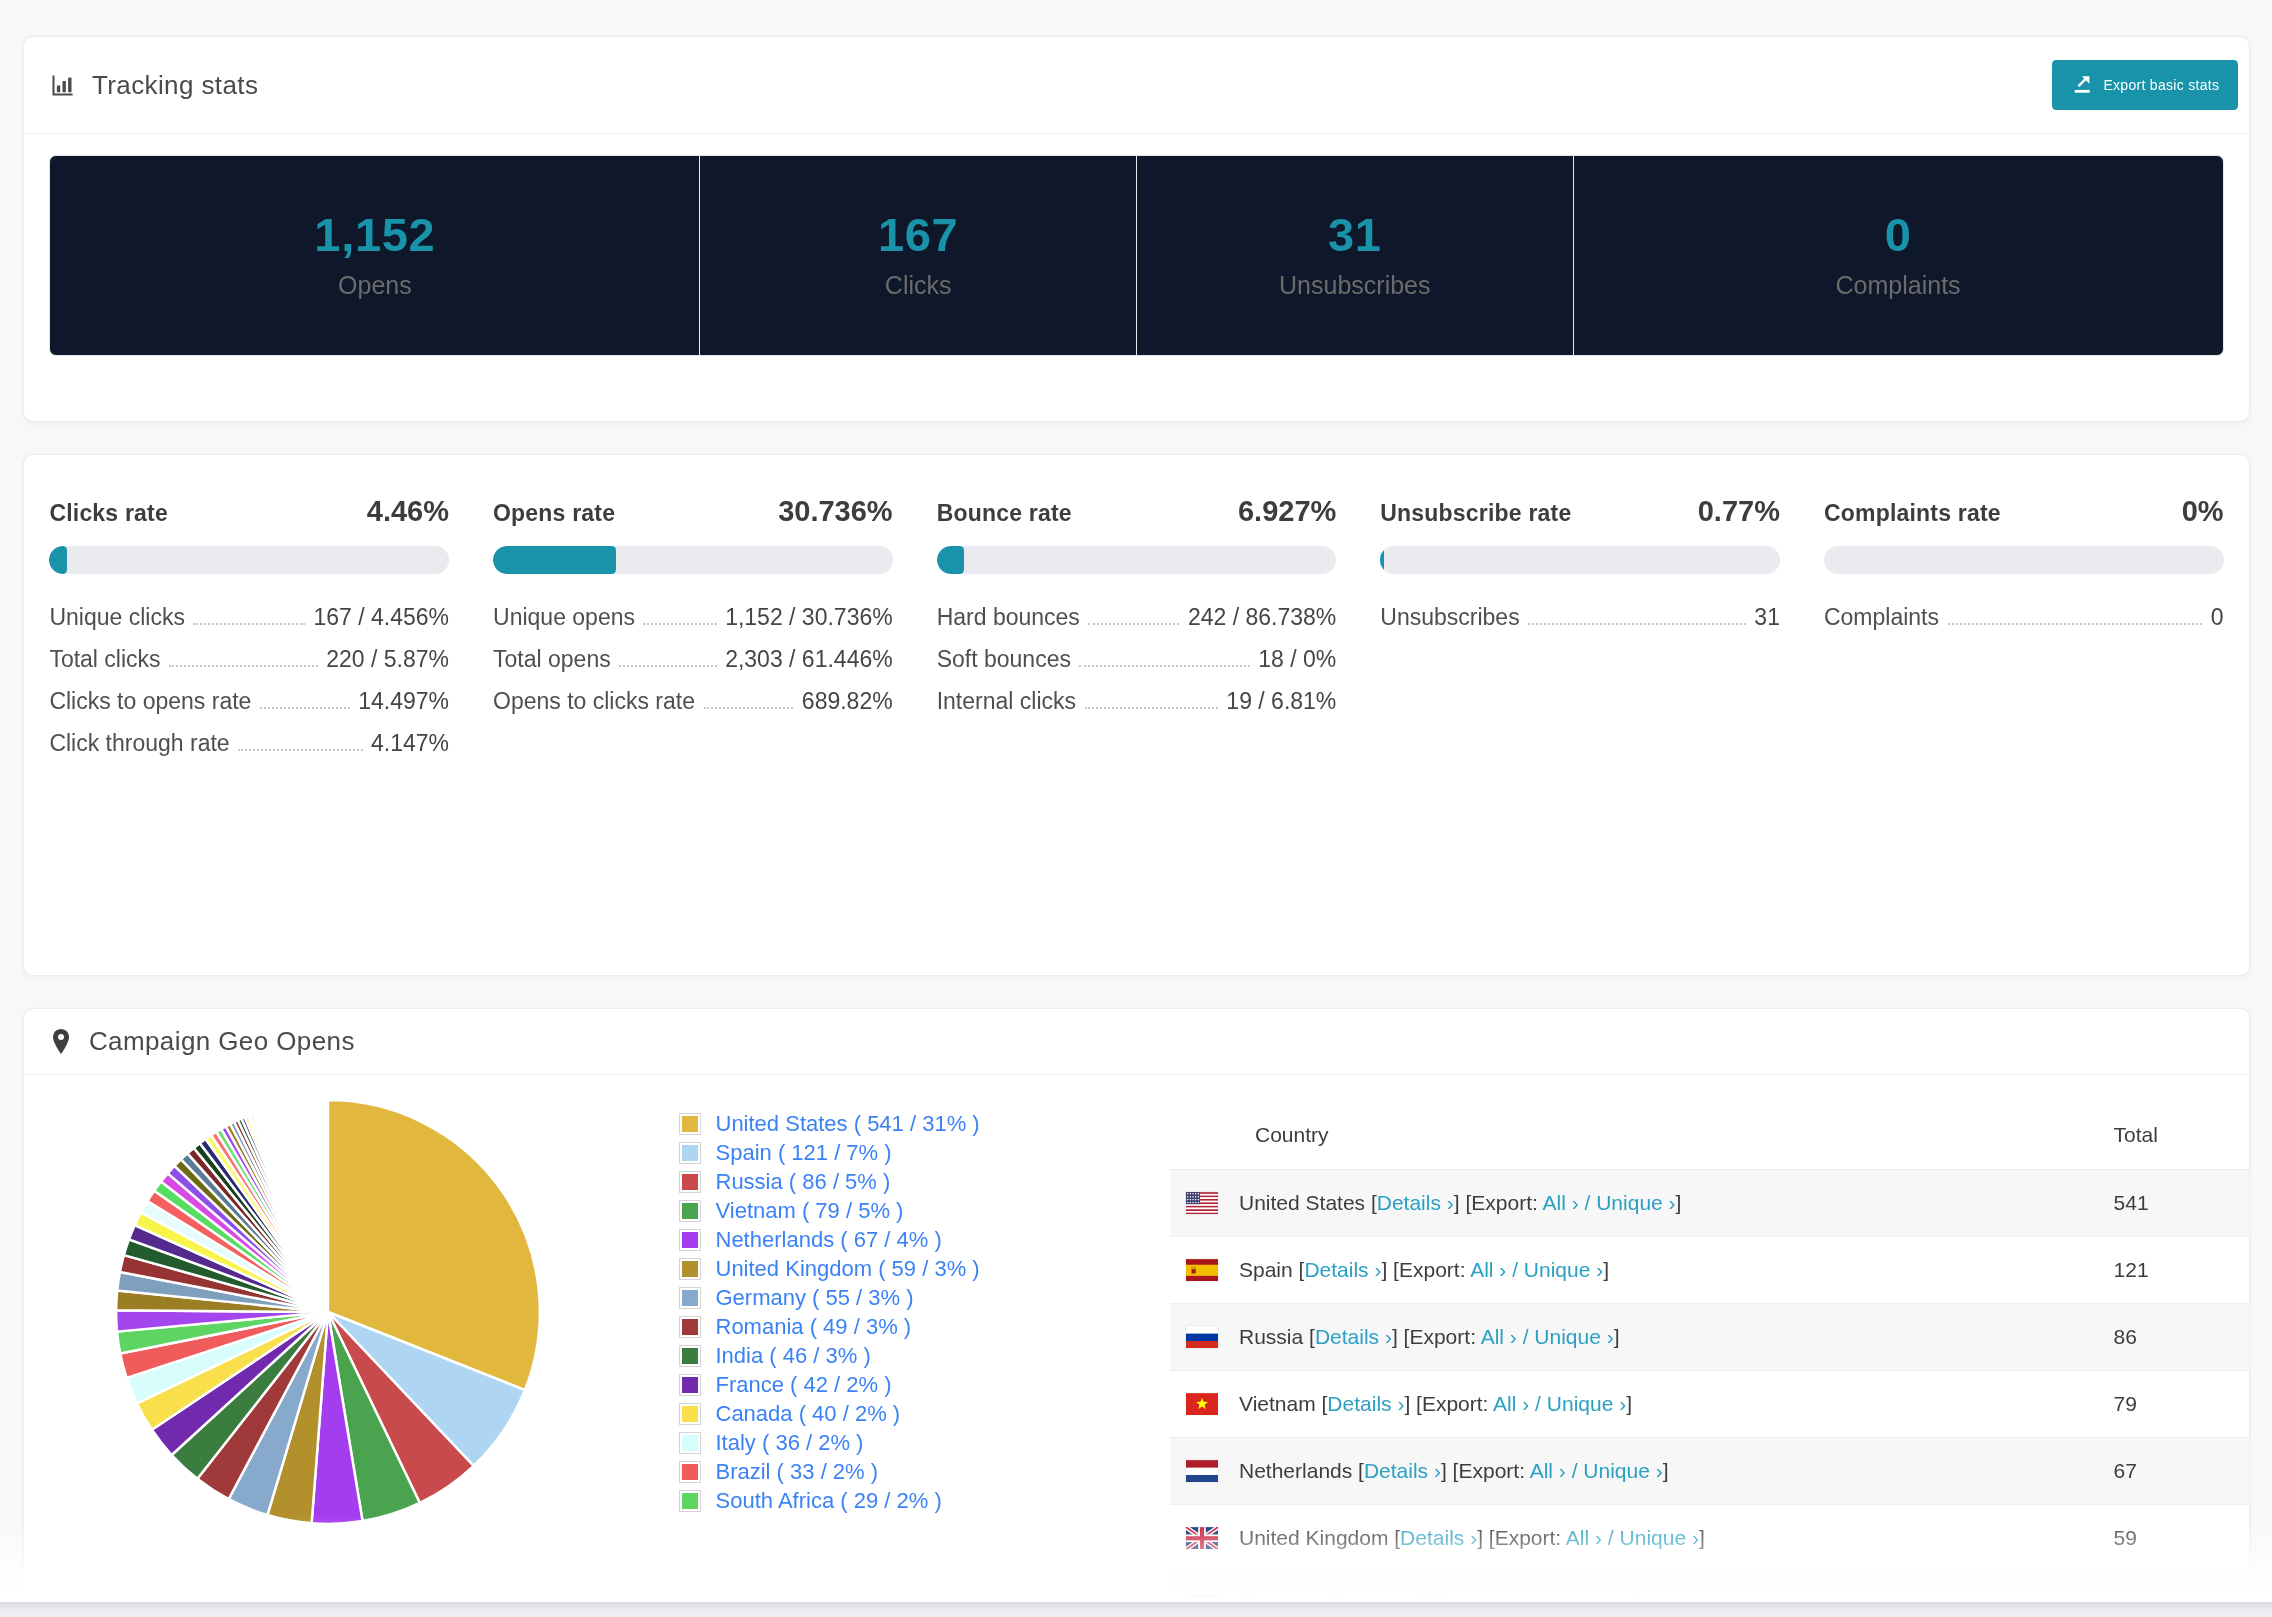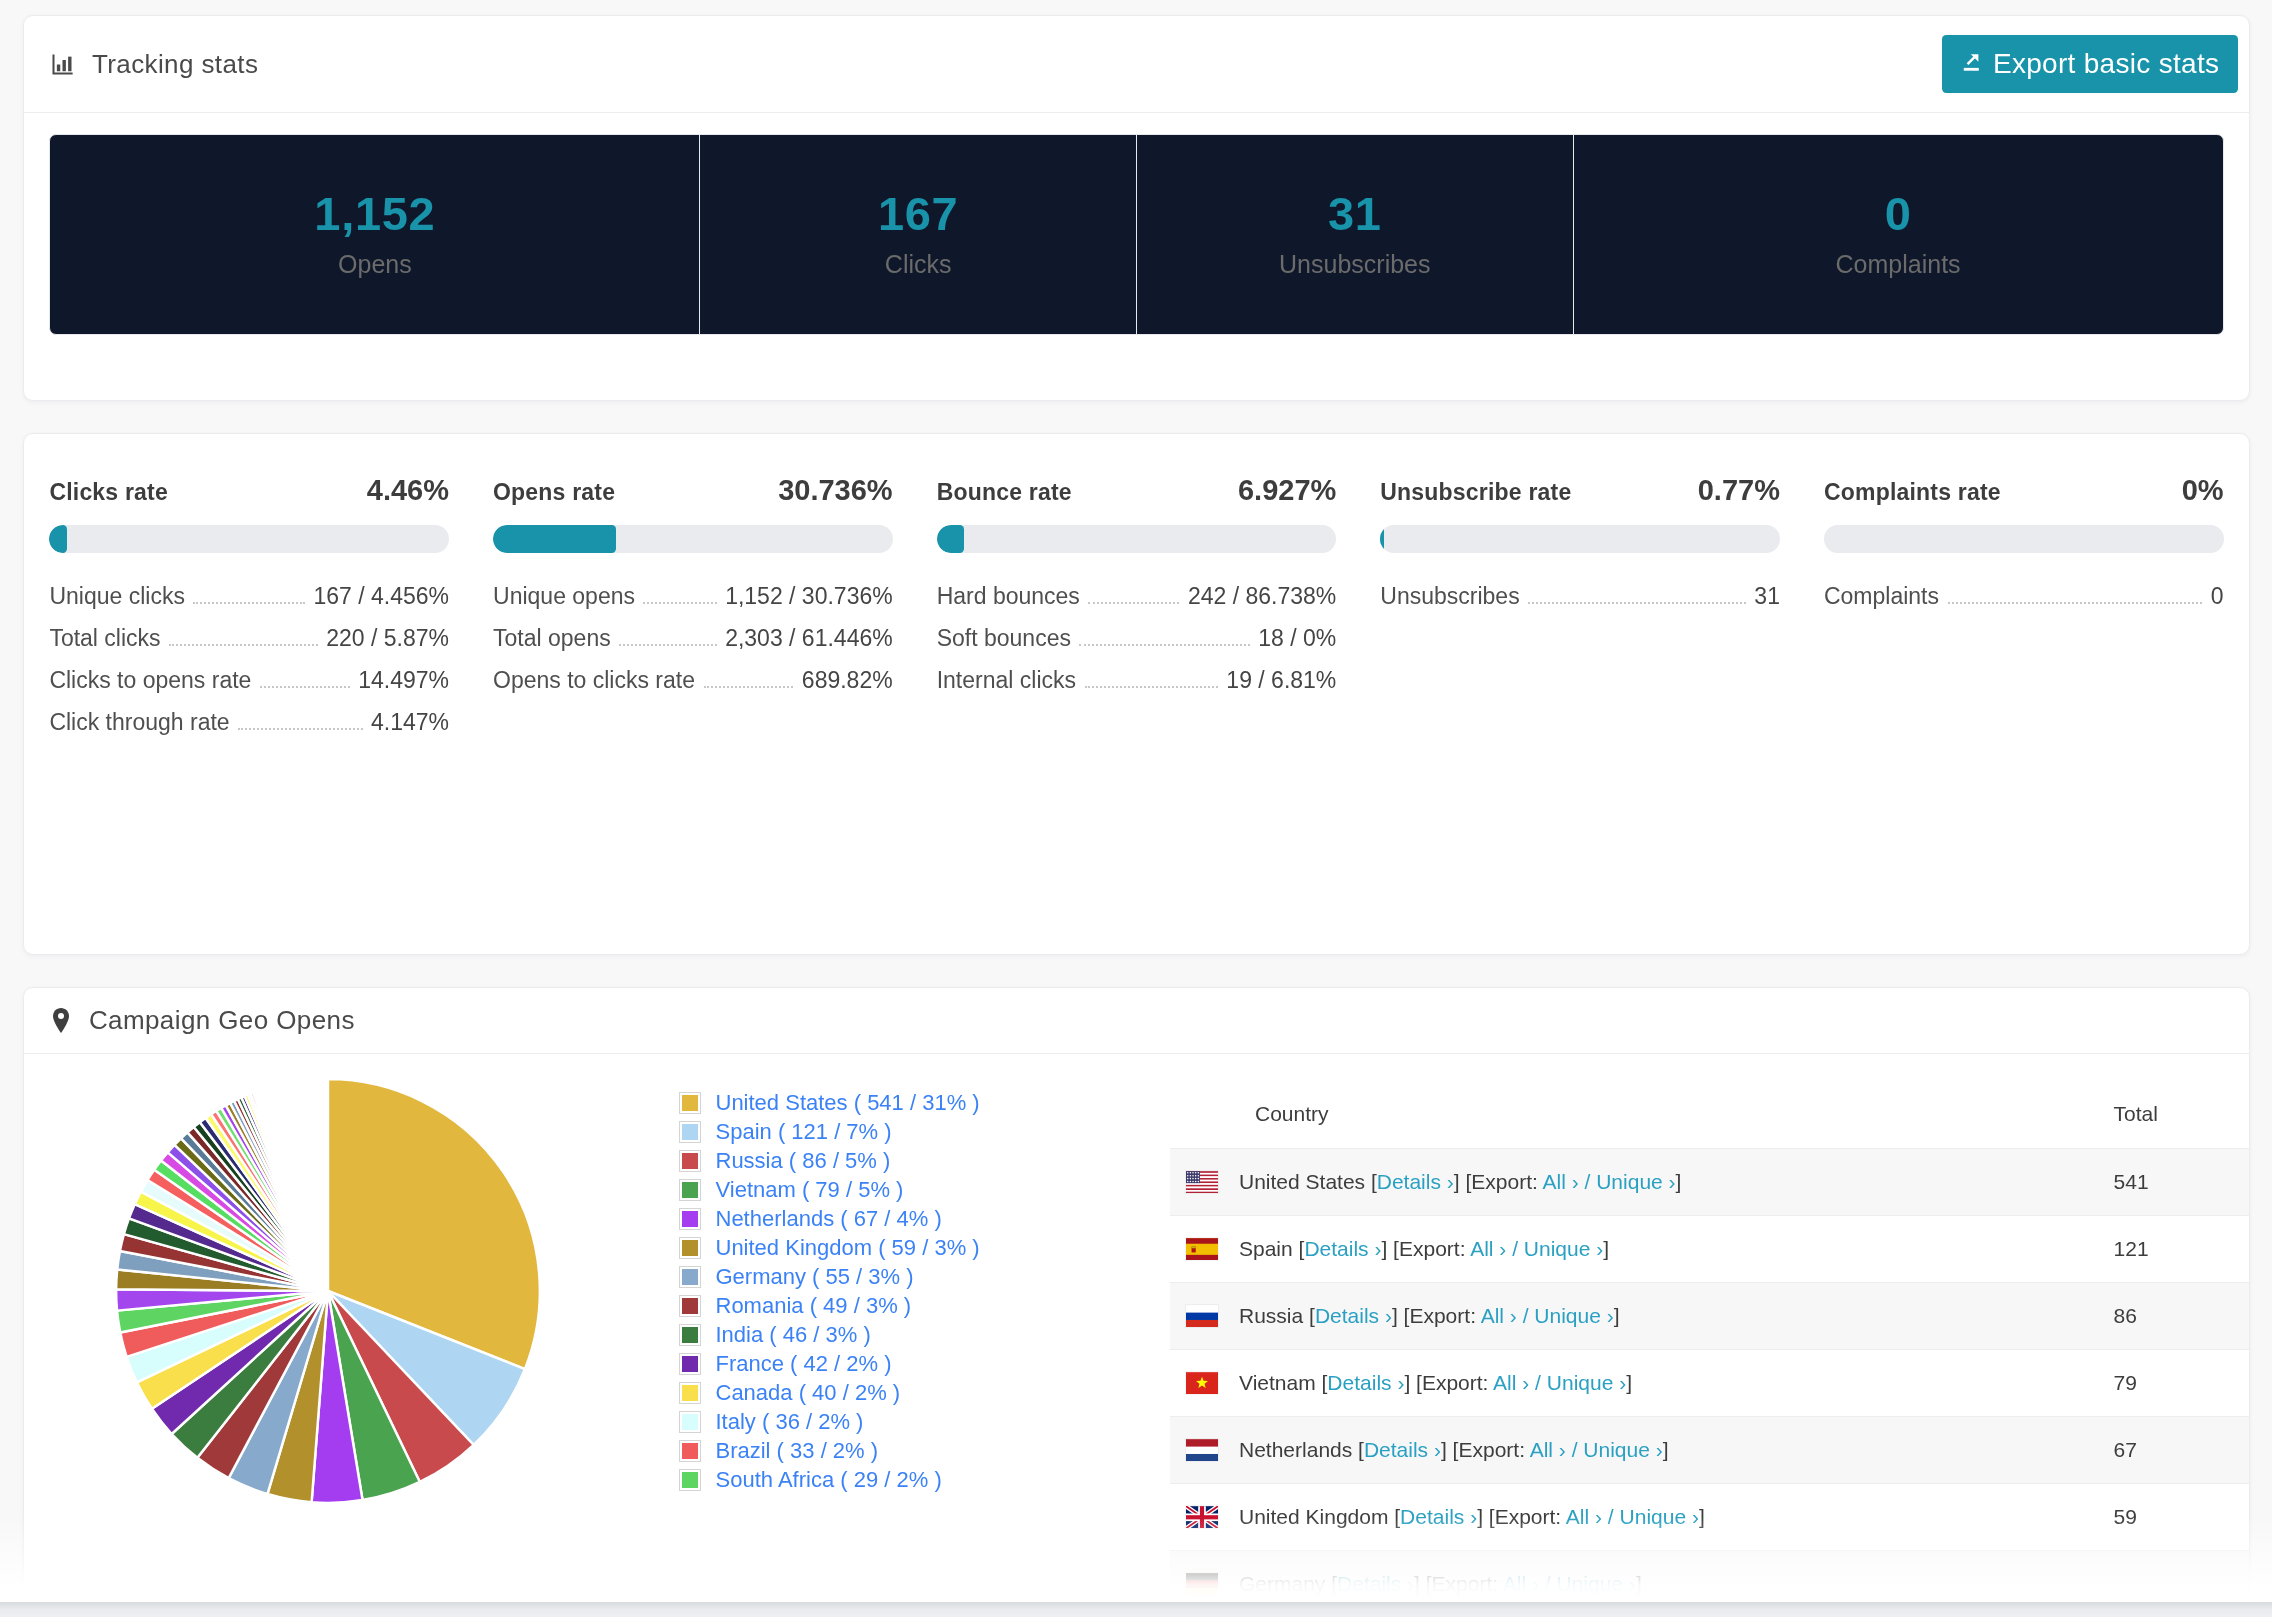--- a/index.html
+++ b/index.html
@@ -3,39 +3,39 @@
 <meta charset="utf-8">
 <style>
   html,body{margin:0;padding:0;}
   body{
     width:2273px;height:1618px;position:relative;overflow:hidden;
     background:#f8f8f9;
     font-family:"Liberation Sans", sans-serif;
     color:#3d3d3d;
     -webkit-font-smoothing:antialiased;
   }
-  .page{position:absolute;inset:0;padding:15px 23px 0 23px;box-sizing:border-box;}
+  .page{position:absolute;inset:0;padding:36px 23px 0 23px;box-sizing:border-box;}
   .card{
     background:#fff;border:0.7px solid #ececee;border-radius:10px;
     box-shadow:0 1.4px 4.2px rgba(40,50,60,.05);
     margin-bottom:32px;box-sizing:border-box;
   }
   
   .card-tracking{height:386px;}
   .card-header{
     display:flex;align-items:center;height:97px;
     padding:0 11.3px 0 25.4px;border-bottom:0.7px solid #ededef;box-sizing:border-box;
   }
   .card-title{font-size:26px;font-weight:500;color:#4a4a4a;letter-spacing:0.4px;display:flex;align-items:center;gap:15.5px;}
   .card-title svg{display:block;}
   .spacer{flex:1;}
   .btn-export{
     display:flex;align-items:center;gap:10px;border:none;cursor:pointer;
     background:var(--accent);color:#fff;font-family:inherit;
-    font-size:28px;font-weight:500;letter-spacing:0.3px;
+    font-size:14px;font-weight:500;letter-spacing:0.3px;
     padding:12.7px 18.4px;border-radius:4.2px;
   }
   .stats-row{
     display:flex;margin:21px 25.4px 0 25.4px;height:199px;
     border:0.7px solid #e7e8eb;border-radius:7px;overflow:hidden;background:#0f172a;
   }
   .stat-cell{
     flex:1 1 0;display:flex;flex-direction:column;align-items:center;justify-content:center;
     border-right:0.7px solid #e7e8eb;
   }

